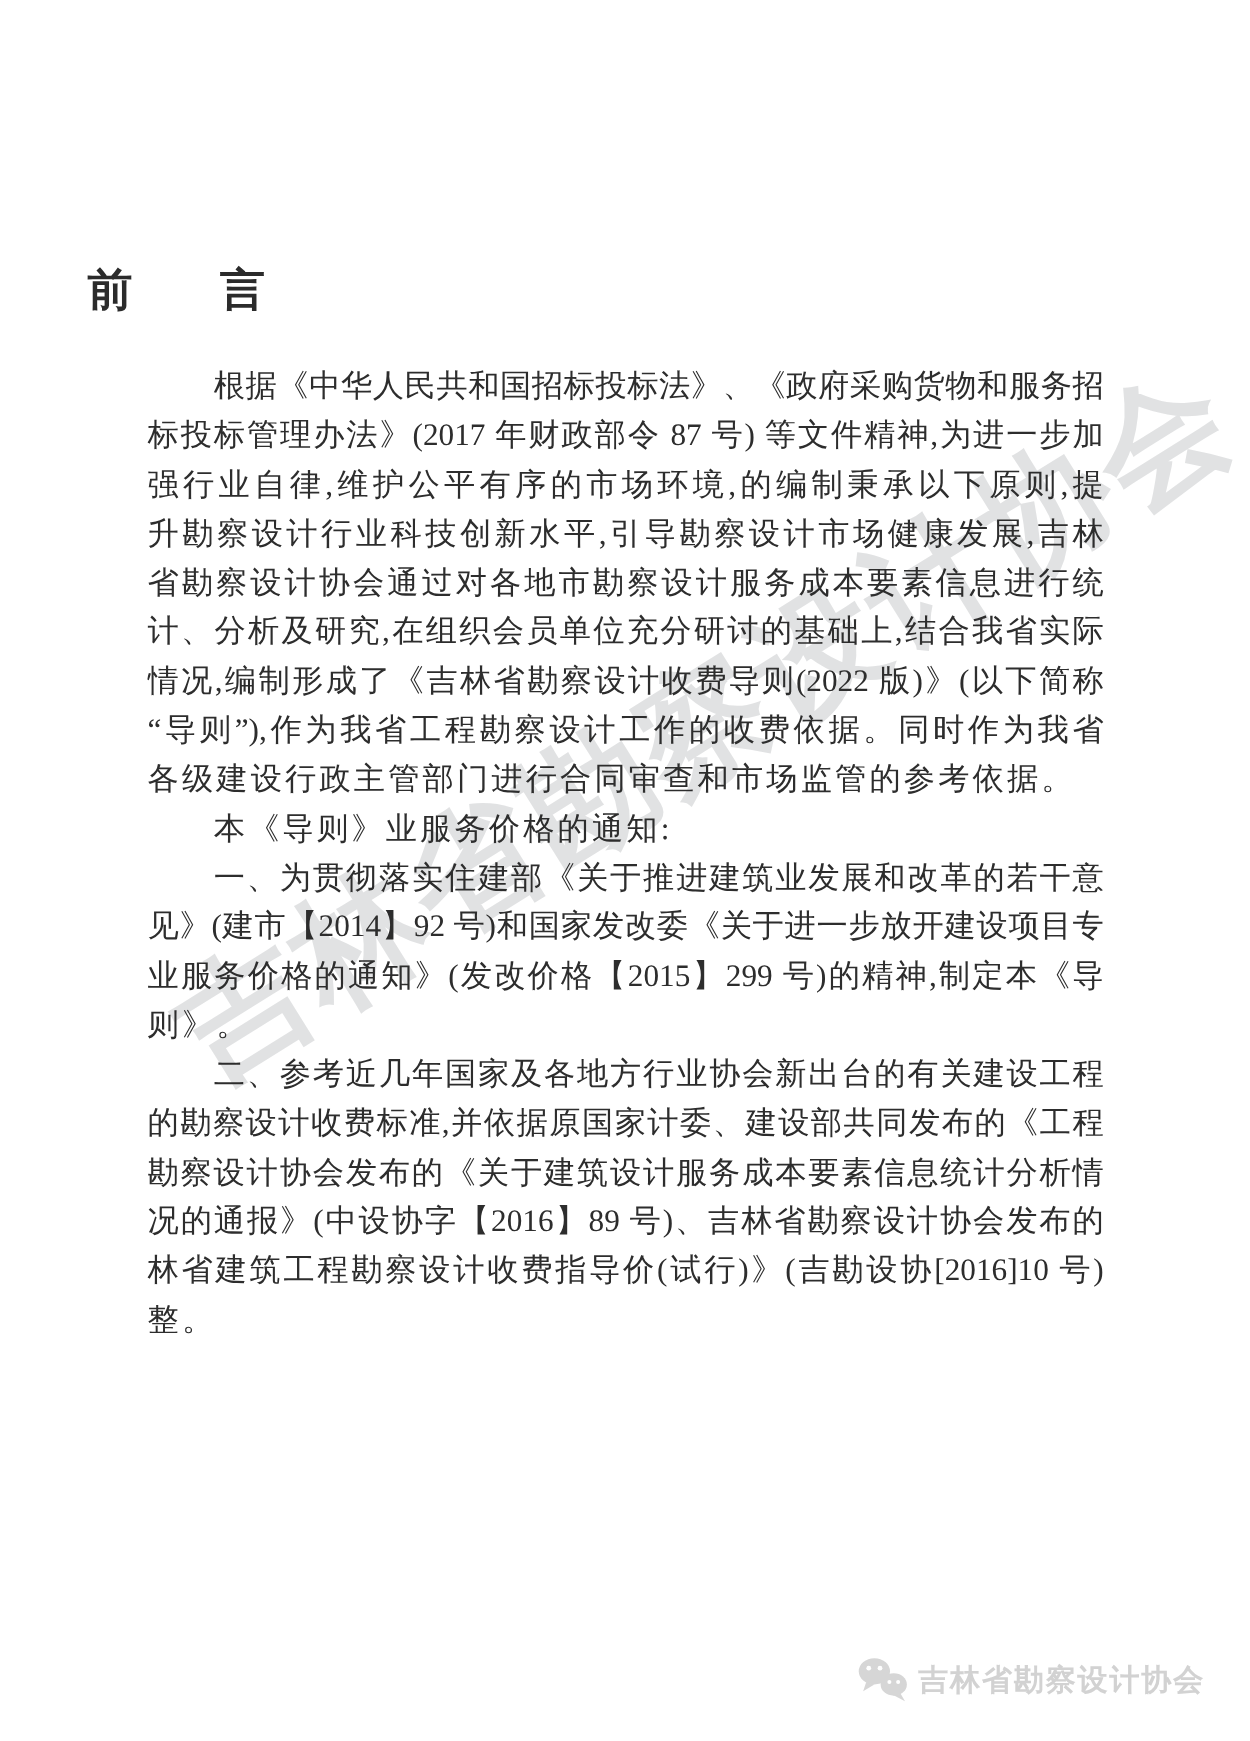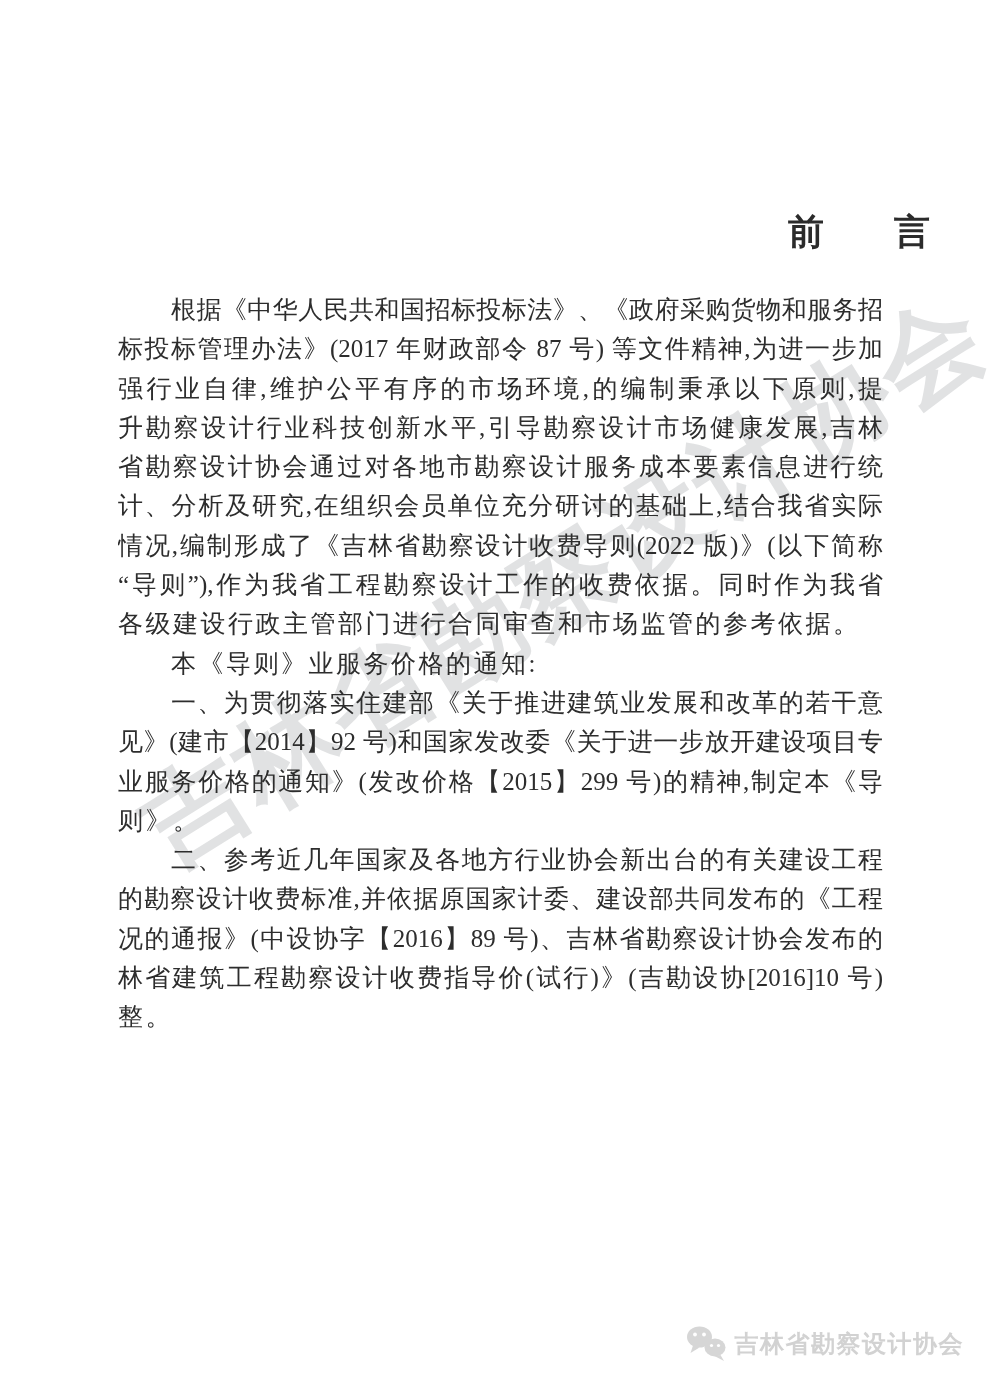--- a/index.html
+++ b/index.html
@@ -25,21 +25,21 @@
     transform-origin: 0 50%;
     z-index: 0;
     user-select: none;
     font-weight: bold;
   }
   .title {
     position: absolute;
     top: 186px;
     left: 0;
     width: 100%;
-    text-align: right;
+    text-align: left;
     font-size: 36px;
     line-height: 44px;
     font-weight: bold;
     color: #2b2b2b;
     letter-spacing: 70px;
     padding-left: 70px;
     box-sizing: border-box;
     z-index: 1;
   }
   .content {
@@ -109,20 +109,21 @@
       </div>
       <div class="para">
         <div class="line first">一、为贯彻落实住建部《关于推进建筑业发展和改革的若干意</div>
         <div class="line">见》(建市【2014】92 号)和国家发改委《关于进一步放开建设项目专</div>
         <div class="line">业服务价格的通知》(发改价格【2015】299 号)的精神,制定本《导</div>
         <div class="line endpara">则》。</div>
       </div>
       <div class="para">
         <div class="line first">二、参考近几年国家及各地方行业协会新出台的有关建设工程</div>
         <div class="line">的勘察设计收费标准,并依据原国家计委、建设部共同发布的《工程</div>
+        <div class="line">勘察设计协会发布的《关于建筑设计服务成本要素信息统计分析情</div>
         <div class="line">况的通报》(中设协字【2016】89 号)、吉林省勘察设计协会发布的《吉</div>
         <div class="line">林省建筑工程勘察设计收费指导价(试行)》(吉勘设协[2016]10 号)</div>
         <div class="line endpara">整。</div>
       </div>
     </div>
 
   <div class="footer">
     <span>
       <svg class="wechat-icon" width="42" height="40" viewBox="0 0 42 40">
         <g fill="#d6d6d6">

